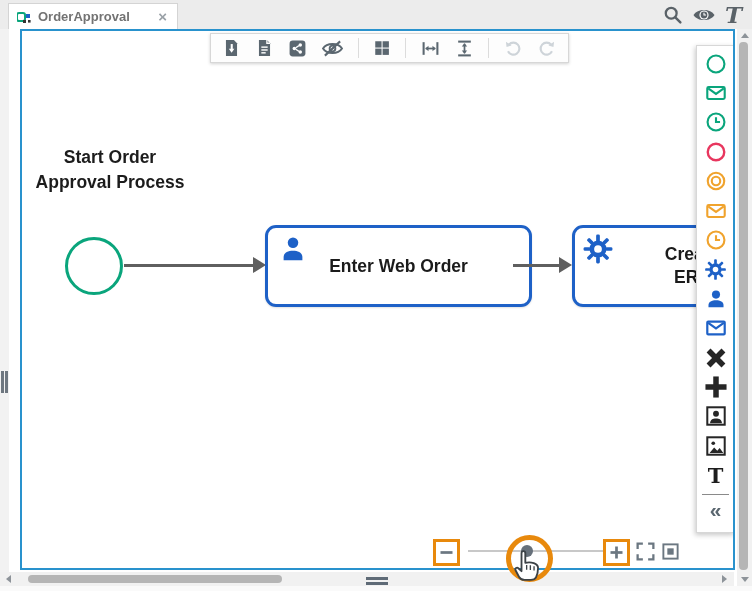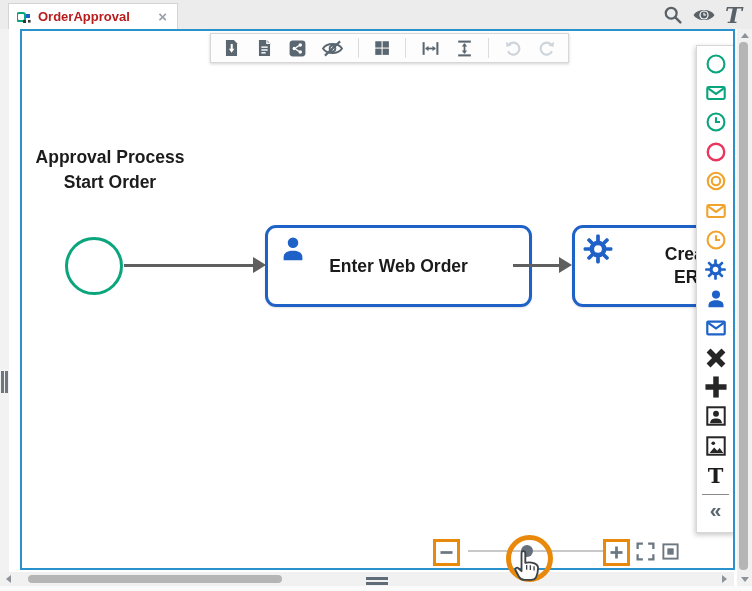--- a/index.html
+++ b/index.html
@@ -3,21 +3,21 @@
 <meta charset="utf-8">
 <style>
   * { margin:0; padding:0; box-sizing:border-box; }
   html,body { width:752px; height:591px; font-family:"Liberation Sans", sans-serif; background:#fafafa; overflow:hidden; }
   #stage { position:relative; width:752px; height:591px; background:#fff; }
 
   
   .tabbar { position:absolute; left:0; top:0; width:752px; height:29px; background:#ececec; }
   .tab { position:absolute; left:8px; top:3px; height:26px; width:170px; background:#fff;
          border:1px solid #d4d4d4; border-bottom:none; display:flex; align-items:center; padding:0 8px; }
-  .tab-title { font-size:13px; font-weight:700; color:#b91c1c; margin-left:7px; flex:1; white-space:nowrap; }
+  .tab-title { font-size:13px; font-weight:700; color:#737373; margin-left:7px; flex:1; white-space:nowrap; }
   .tab-close { color:#9aa1a7; font-size:15px; font-weight:700; cursor:pointer; padding:0 2px; }
   .top-actions { position:absolute; right:10px; top:0; height:29px; display:flex; align-items:center; gap:9px; }
   .ta-icon { color:#5a6268; display:flex; align-items:center; }
   .italic-t { font-family:"DejaVu Serif", serif; font-style:italic; font-weight:600; font-size:23px; color:#5a6268; line-height:1; }
 
   
   .left-gutter   { position:absolute; left:0; top:29px; width:9px; height:543px; background:#f2f2f2; }
   .hscroll { position:absolute; left:0; top:572px; width:734px; height:14px; background:#f1f1f1; }
   .hscroll-thumb { position:absolute; left:28px; top:3px; width:254px; height:8px; background:#b5b5b5; border-radius:4px; }
   .vscroll { position:absolute; left:737px; top:29px; width:15px; height:557px; background:#f1f1f1; }
@@ -185,22 +185,22 @@
         <svg width="20" height="20" viewBox="0 0 24 24">
             <g transform="scale(-1,1) translate(-24,0)">
               <path d="M7 8 a7.2 7.2 0 1 1 -1 8" fill="none" stroke="#ced4d9" stroke-width="2.6"></path>
               <path d="M3.5 4.5 l0.8 6.2 6-1.8 Z" fill="#ced4d9"></path>
             </g>
           </svg>
       </span>
     </div>
 
     <div class="note">
+      <div>Start Order</div>
       <div>Approval Process</div>
-      <div>Start Order</div>
     </div>
 
     <div class="start-circle"></div>
 
     <div class="conn" style="left:102px; width:130px;"></div>
     <div class="conn-head" style="left:231px;"></div>
 
     <div class="task" style="left:243px; width:267px;">
       <svg class="task-icon" style="left:10px; top:6px;" width="30" height="30" viewBox="0 0 24 24">
         <circle cx="12" cy="7" r="4.2" fill="#1e61c7"></circle>

